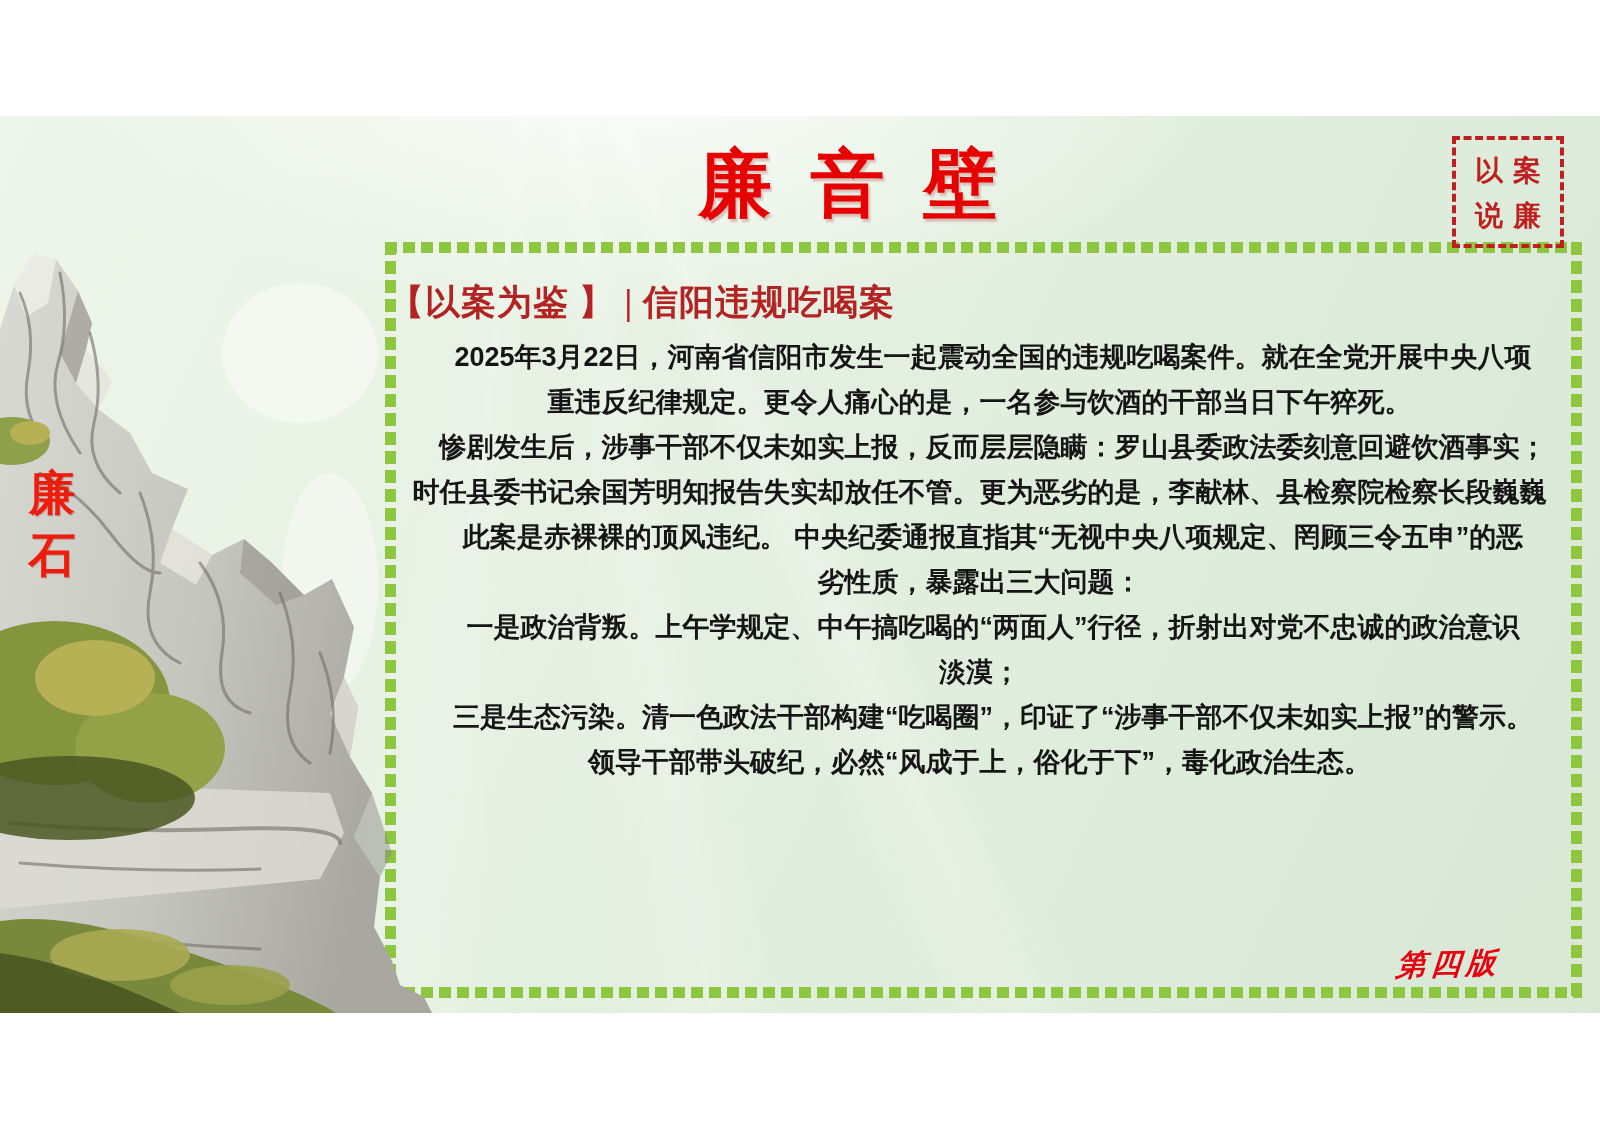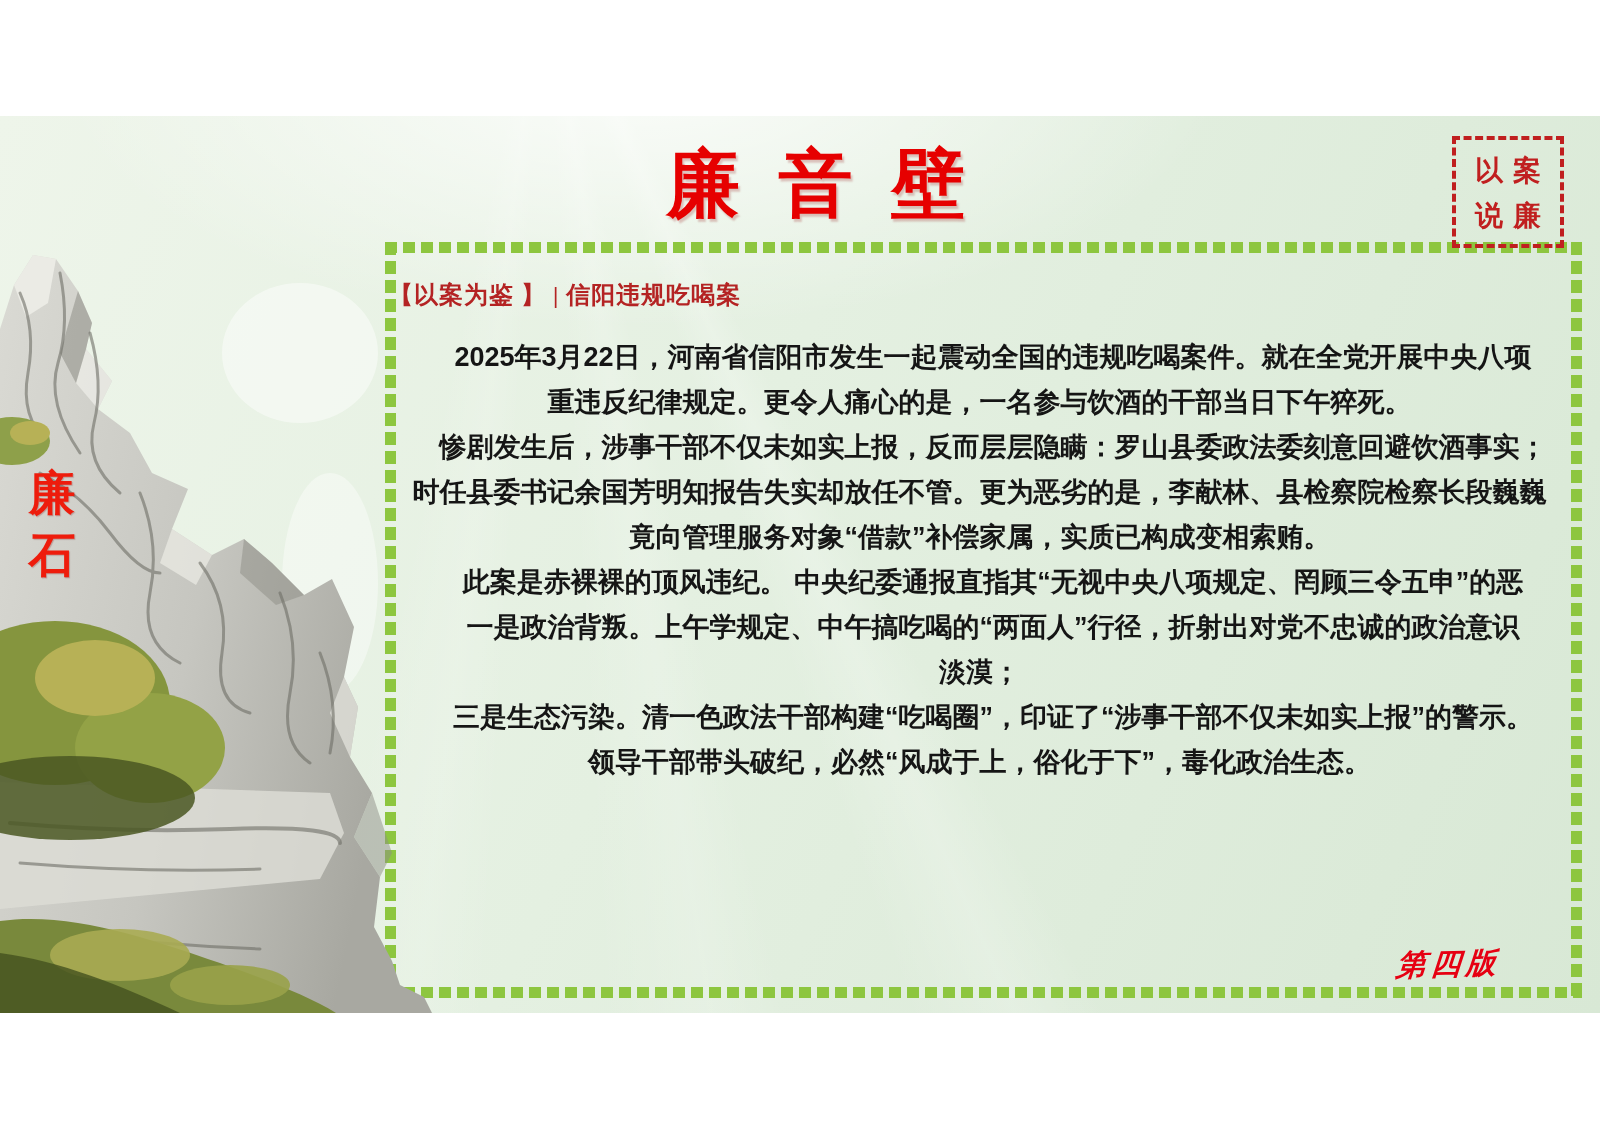--- a/index.html
+++ b/index.html
@@ -21,21 +21,21 @@
     content:""; position:absolute; inset:0;
     background:
       radial-gradient(ellipse 950px 430px at 40% -6%, rgba(255,255,255,.85), rgba(255,255,255,0) 62%),
       conic-gradient(from 152deg at 34% -18%,
         rgba(255,255,255,0) 0deg, rgba(255,255,255,.20) 4deg, rgba(255,255,255,0) 9deg,
         rgba(255,255,255,0) 15deg, rgba(255,255,255,.16) 19deg, rgba(255,255,255,0) 25deg,
         rgba(255,255,255,0) 31deg, rgba(255,255,255,.13) 35deg, rgba(255,255,255,0) 41deg);
   }
   
   .main-title{
-    position:absolute; left:666px; top:138px; z-index:3;
+    position:absolute; left:698px; top:138px; z-index:3;
     font-family:"Liberation Serif",serif; font-weight:bold;
     font-size:74px; line-height:92px; letter-spacing:10px;
     color:var(--title_red); text-shadow:2px 3px 2px rgba(140,0,0,.22);
     white-space:pre;
   }
   
   .stamp{
     position:absolute; left:1452px; top:136px; width:104px; height:96px; z-index:3;
     border:4px dashed var(--stamp_red); padding-top:8px; text-align:center;
   }
@@ -48,21 +48,21 @@
   .gb{position:absolute; z-index:1;}
   .gb-h{height:11px; background:repeating-linear-gradient(90deg,var(--border_green) 0 12px,transparent 12px 18px);}
   .gb-v{width:11px;  background:repeating-linear-gradient(180deg,var(--border_green) 0 13px,transparent 13px 19px);}
   .gb-top{left:385px; top:242px; width:1197px;}
   .gb-bottom{left:385px; top:987px; width:1197px;}
   .gb-left{left:385px; top:242px; height:756px;}
   .gb-right{left:1571px; top:242px; height:756px;}
   
   .article-header{
     position:absolute; left:389px; top:279px; z-index:2;
-    font-family:"Liberation Serif",serif; font-weight:bold; font-size:24px;
+    font-family:"Liberation Serif",serif; font-weight:bold; font-size:35px;
     color:var(--header_red); white-space:pre; letter-spacing:1px;
   }
   
   .article-body{position:absolute; left:397px; top:335px; width:1165px; z-index:2;}
   .body-line{
     height:45px; line-height:45px; font-size:27px; font-weight:700;
     color:var(--body_black); white-space:pre; letter-spacing:0;text-align:center;
   }
   
   .page-marker{
@@ -98,22 +98,22 @@
     <div class="stamp-line">以案</div>
     <div class="stamp-line">说廉</div>
   </div>
 
   <div class="article-header">【以案为鉴 】 | 信阳违规吃喝案</div>
   <div class="article-body">
       <div class="body-line">　2025年3月22日，河南省信阳市发生一起震动全国的违规吃喝案件。就在全党开展中央八项</div>
       <div class="body-line">重违反纪律规定。更令人痛心的是，一名参与饮酒的干部当日下午猝死。</div>
       <div class="body-line">　惨剧发生后，涉事干部不仅未如实上报，反而层层隐瞒：罗山县委政法委刻意回避饮酒事实；</div>
       <div class="body-line">时任县委书记余国芳明知报告失实却放任不管。更为恶劣的是，李献林、县检察院检察长段巍巍</div>
-      <div class="body-line">竟向管理服务对象“借款”补偿家属，实质已构成变相索贿。</div>
       <div class="body-line">　此案是赤裸裸的顶风违纪。 中央纪委通报直指其“无视中央八项规定、罔顾三令五申”的恶</div>
+      <div class="body-line">劣性质，暴露出三大问题：</div>
       <div class="body-line">　一是政治背叛。上午学规定、中午搞吃喝的“两面人”行径，折射出对党不忠诚的政治意识</div>
       <div class="body-line">淡漠；</div>
       <div class="body-line">　三是生态污染。清一色政法干部构建“吃喝圈”，印证了“涉事干部不仅未如实上报”的警示。</div>
       <div class="body-line">领导干部带头破纪，必然“风成于上，俗化于下”，毒化政治生态。</div>
     </div>
   <div class="page-marker">第四版</div>
 
   <svg class="mountain" viewBox="0 0 440 780" preserveAspectRatio="none" aria-hidden="true">
     <defs>
       <linearGradient id="rockGrad" x1="0" y1="0" x2="1" y2="0.35">

